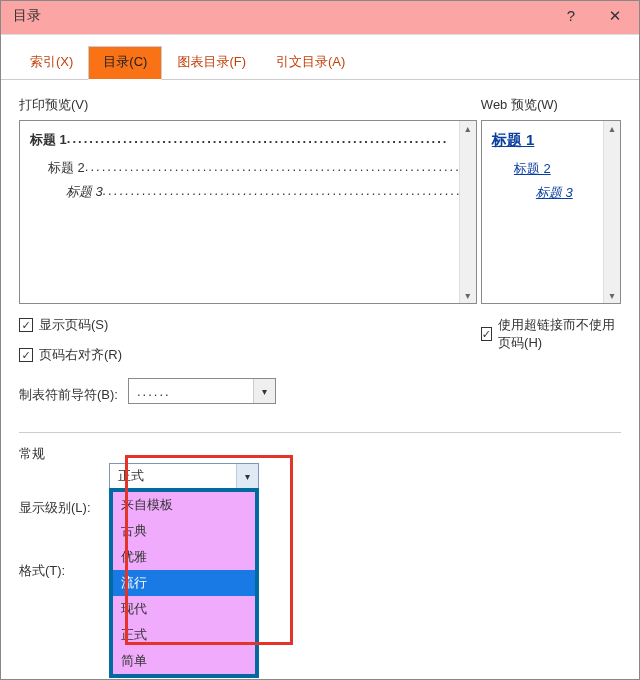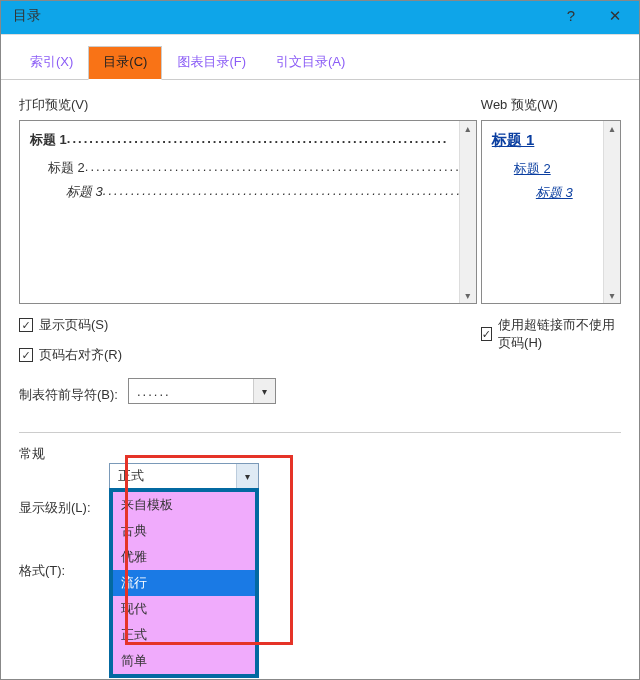--- a/index.html
+++ b/index.html
@@ -1,22 +1,22 @@
 <!DOCTYPE html>
 <html><head>
 <meta charset="utf-8">
 <style>
 *{box-sizing:border-box;margin:0;padding:0;font-family:"Microsoft YaHei","SimSun",sans-serif;font-size:13px;color:#333}
 body{background:#f0f0f0;width:640px;height:680px;overflow:hidden}
 .dialog{width:640px;height:680px;background:#fff;border:1px solid #888;display:flex;flex-direction:column}
-.titlebar{height:34px;display:flex;align-items:center;padding:0 2px 4px 12px;background:#0ea5e9;border-bottom:1px solid #ddd}
+.titlebar{height:34px;display:flex;align-items:center;padding:0 2px 4px 12px;background:#fca5a5;border-bottom:1px solid #ddd}
 .titlebar .title{flex:1;font-size:14px}
 .titlebar .tbtn{width:44px;height:32px;display:flex;align-items:center;justify-content:center;font-size:15px;color:#333}
 .tabs{display:flex;padding:10px 14px 0 14px;border-bottom:1px solid #ccc;gap:0}
-.tab{padding:6px 14px 8px;color:#8b5cf6;border:1px solid transparent;border-bottom:none;position:relative;top:1px}
+.tab{padding:6px 14px 8px;color:#c2410c;border:1px solid transparent;border-bottom:none;position:relative;top:1px}
 .tab.active{color:#222;background:#f97316;border:1px solid #ccc;border-bottom:1px solid #fff}
 .content{flex:1;padding:16px 18px 0 18px;display:flex;flex-direction:column}
 .previews{display:flex;gap:4px}
 .col{flex:1;display:flex;flex-direction:column}
 .lbl{font-size:13px;margin-bottom:6px}
 .preview-box{height:184px;border:1px solid #8a8a8a;background:#fff;padding:10px 8px 10px 10px;position:relative;overflow:hidden}
 .preview-box .sb{position:absolute;right:0;top:0;bottom:0;width:17px;background:#f0f0f0;border-left:1px solid #ddd;display:flex;flex-direction:column;align-items:center;justify-content:space-between;padding:2px 0}
 .preview-box .sb span{font-size:10px;color:#666}
 .toc1{font-weight:bold;font-size:15px;display:flex}
 .toc2{font-size:13px;display:flex;margin-left:18px;margin-top:10px}

